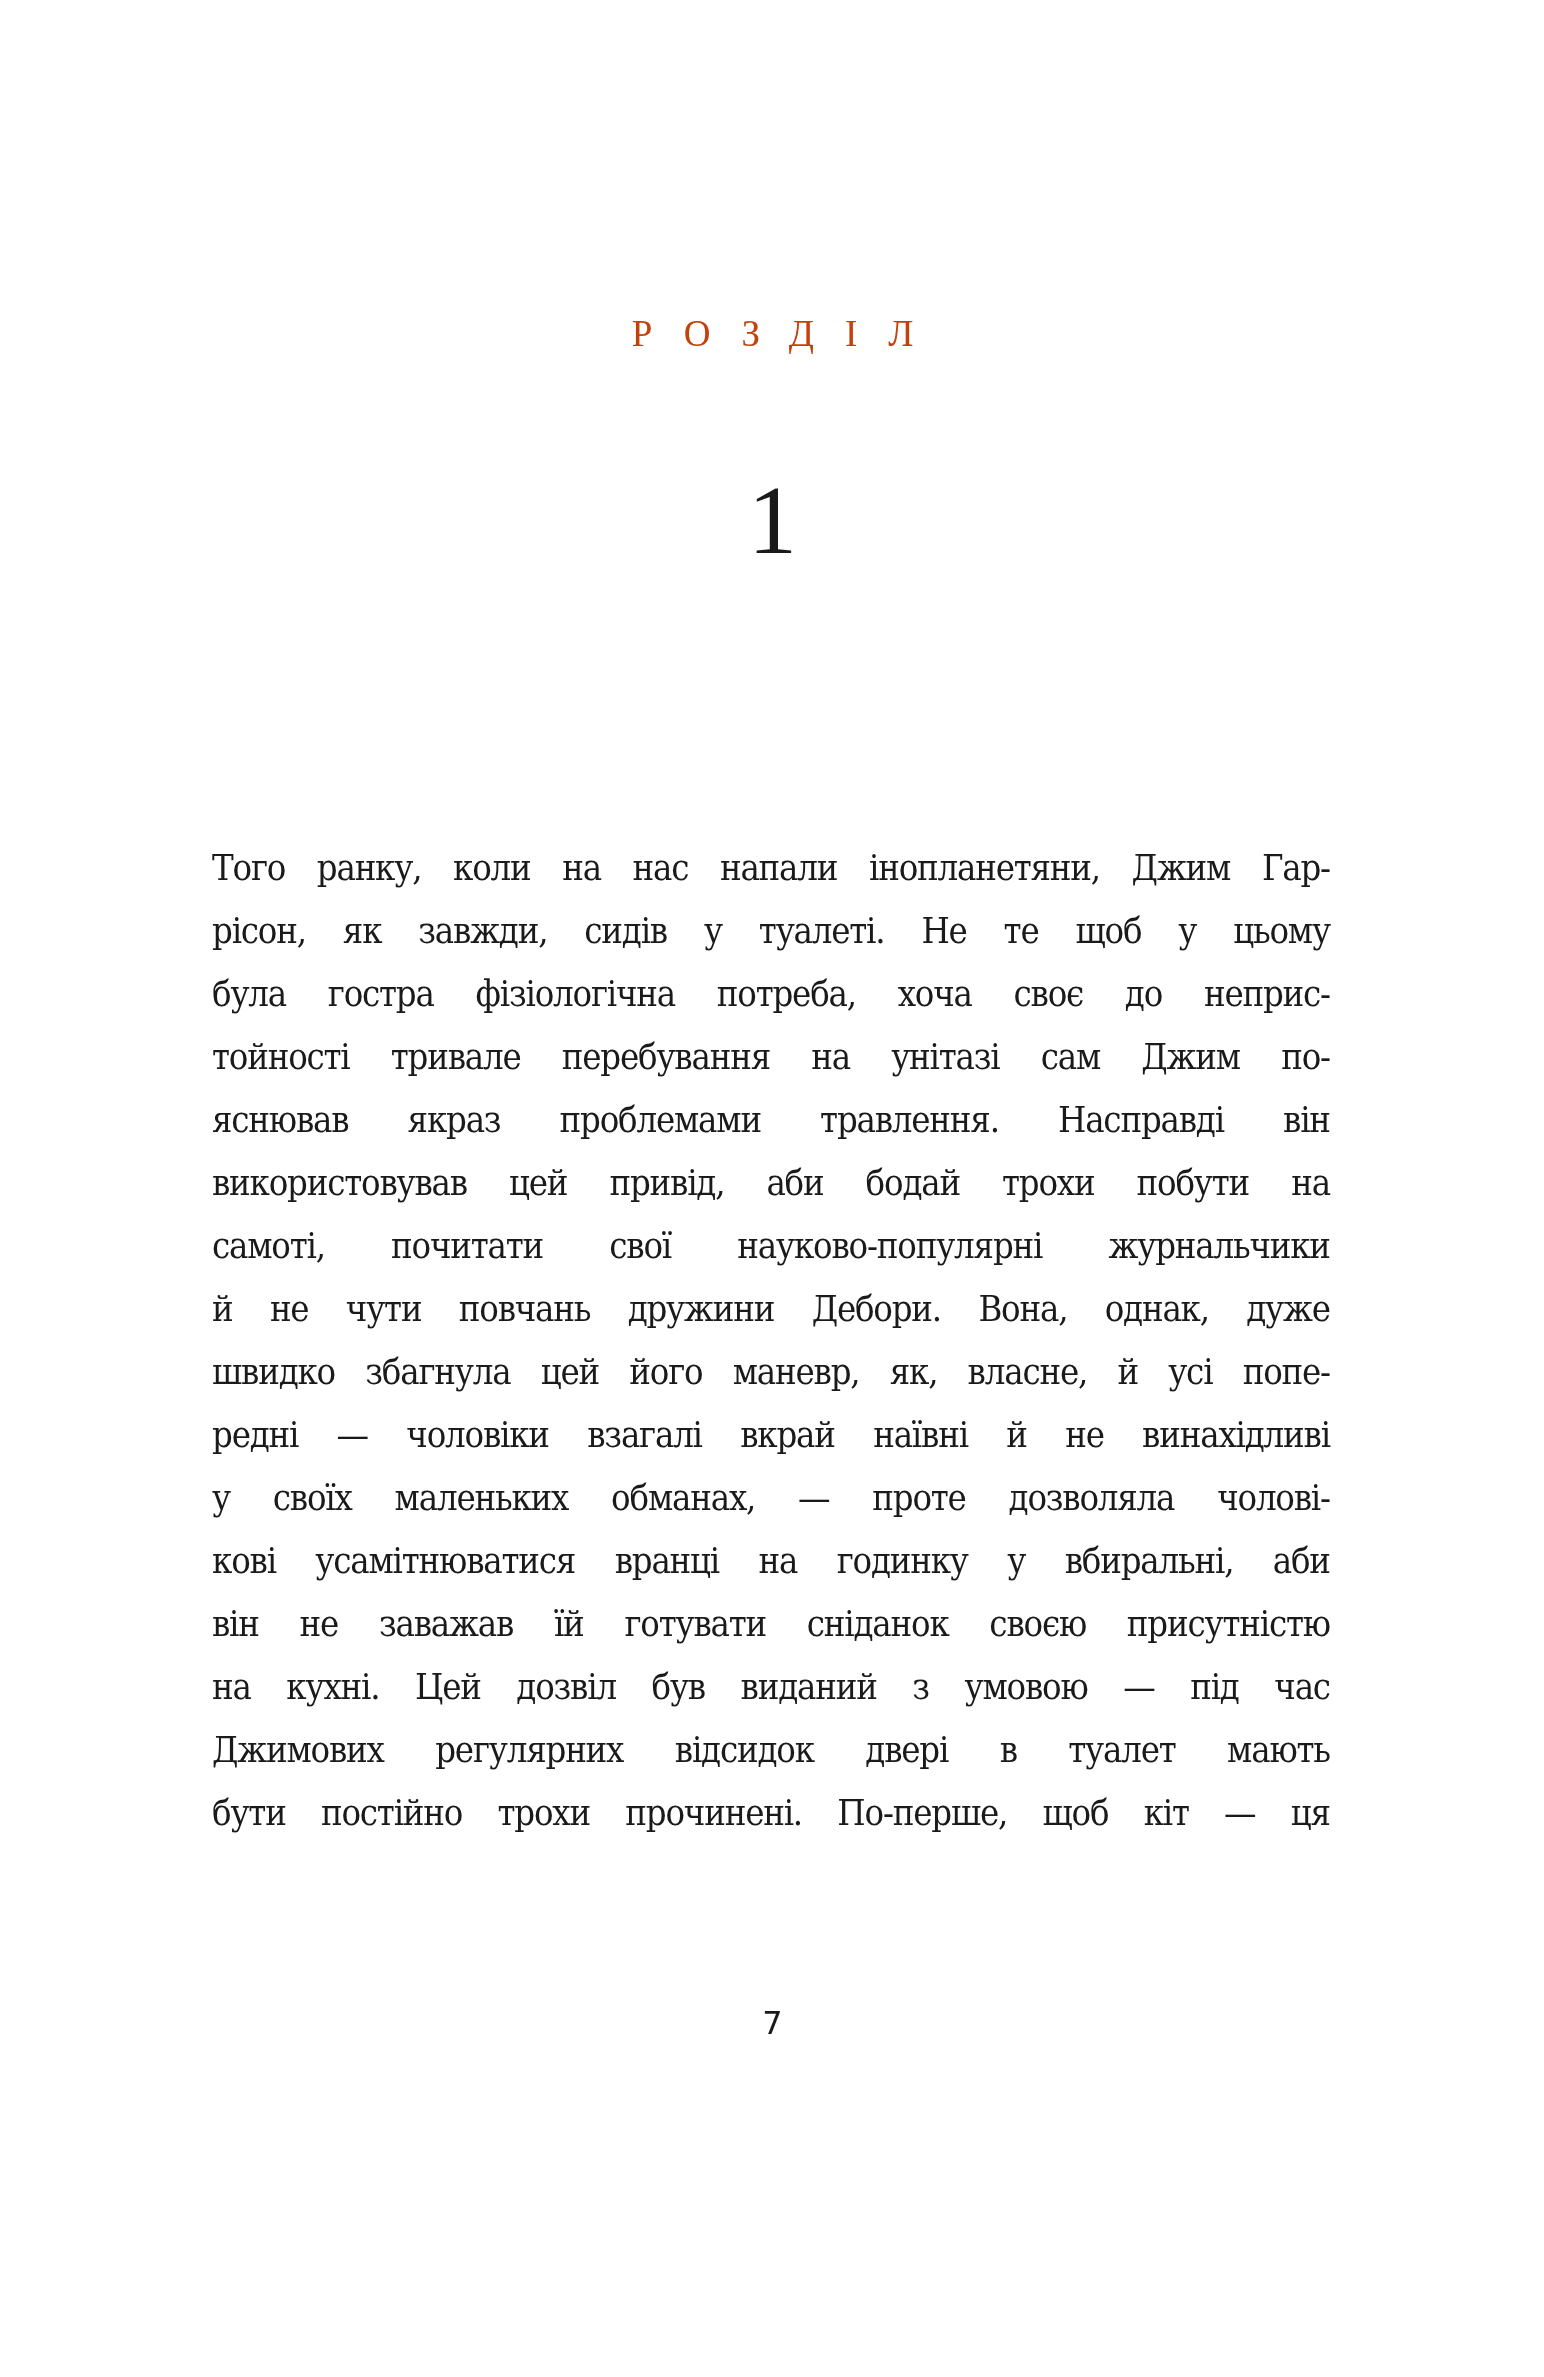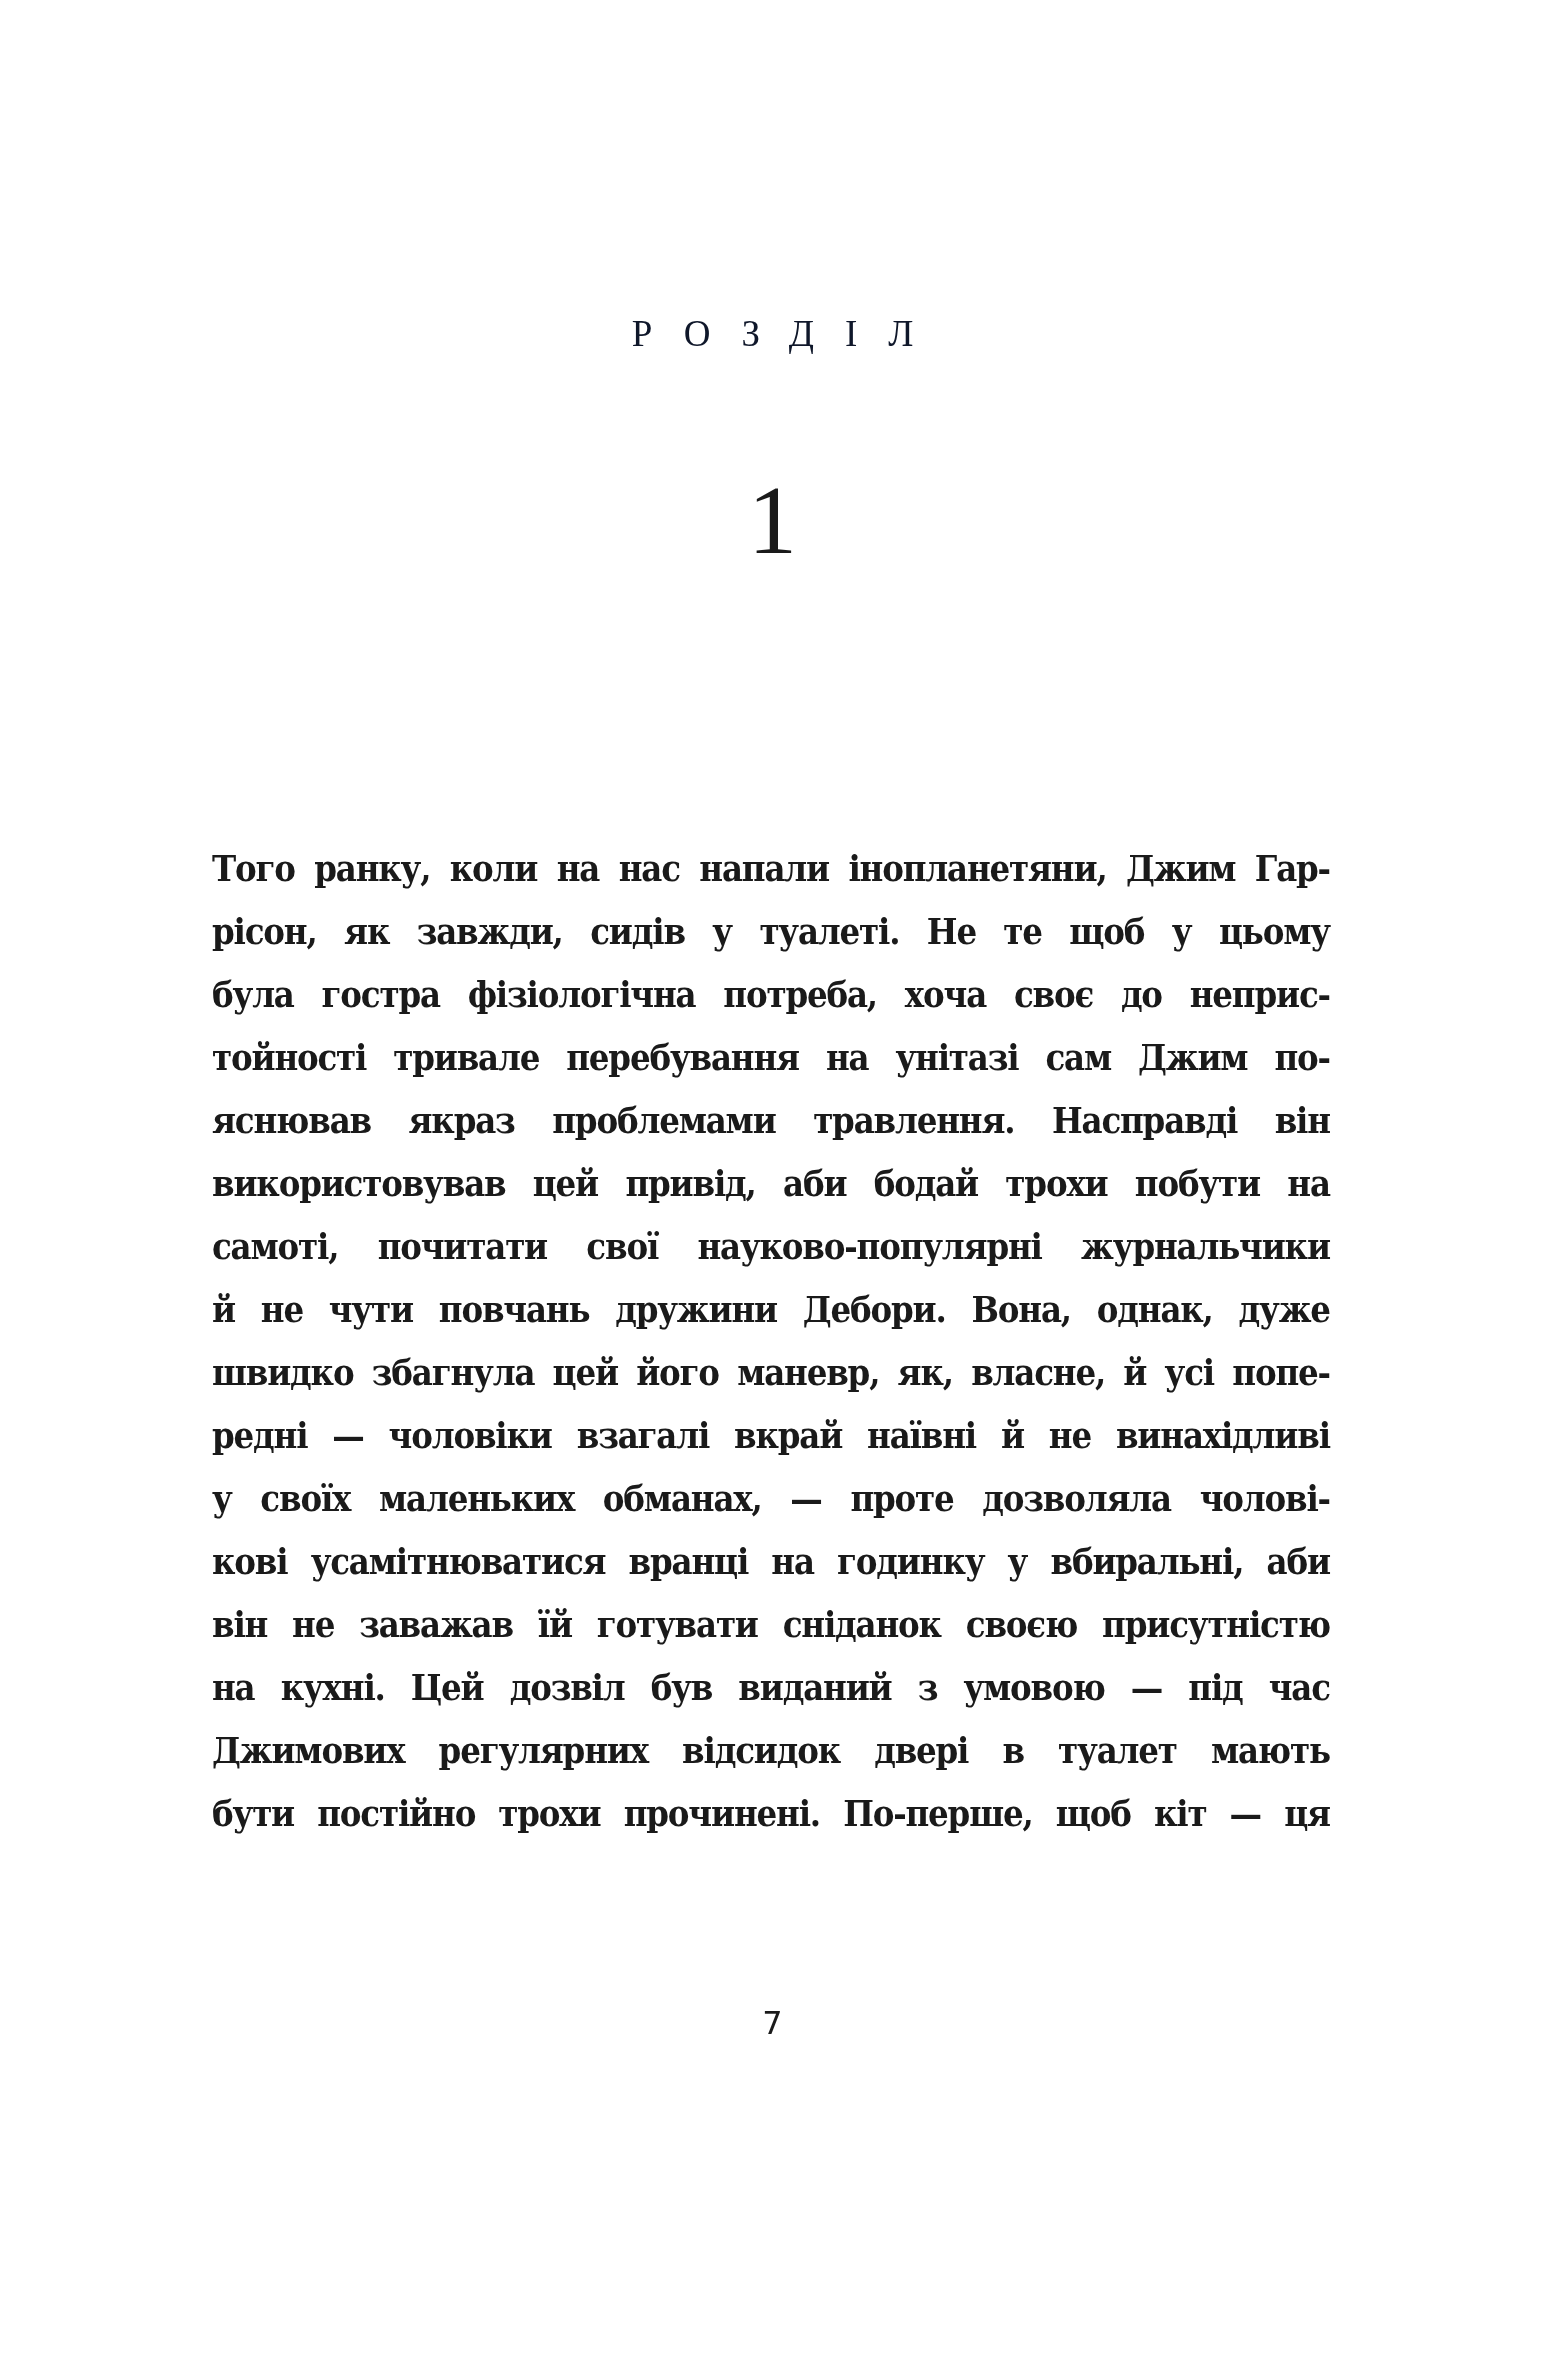--- a/index.html
+++ b/index.html
@@ -26,40 +26,39 @@
       position: absolute;
       top: 315px;
       left: 0;
       width: 1545px;
       text-align: center;
       font-family: "Liberation Serif", "DejaVu Serif", serif;
       font-size: 37px;
       letter-spacing: 31px;
       text-indent: 31px;
       line-height: 1;
-      color: #0f172a;
+      color: #c2410c;
     }
     .chapter-number {
       position: absolute;
       top: 471px;
       left: 0;
       width: 1545px;
       text-align: center;
       font-family: "Liberation Serif", "DejaVu Serif", serif;
       font-size: 98px;
       line-height: 1;
       font-weight: normal;
       color: #1a1a1a;
     }
     .body-text {
       position: absolute;
       top: 837px;
       left: 212px;
       width: 1118px;
-      font-weight: bold;
     }
     .line {
       display: block;
       height: 63px;
       line-height: 63px;
       font-family: "DejaVu Serif", "Liberation Serif", serif;
       font-size: 35px;
       white-space: nowrap;
       text-align: justify;
       text-align-last: justify;

